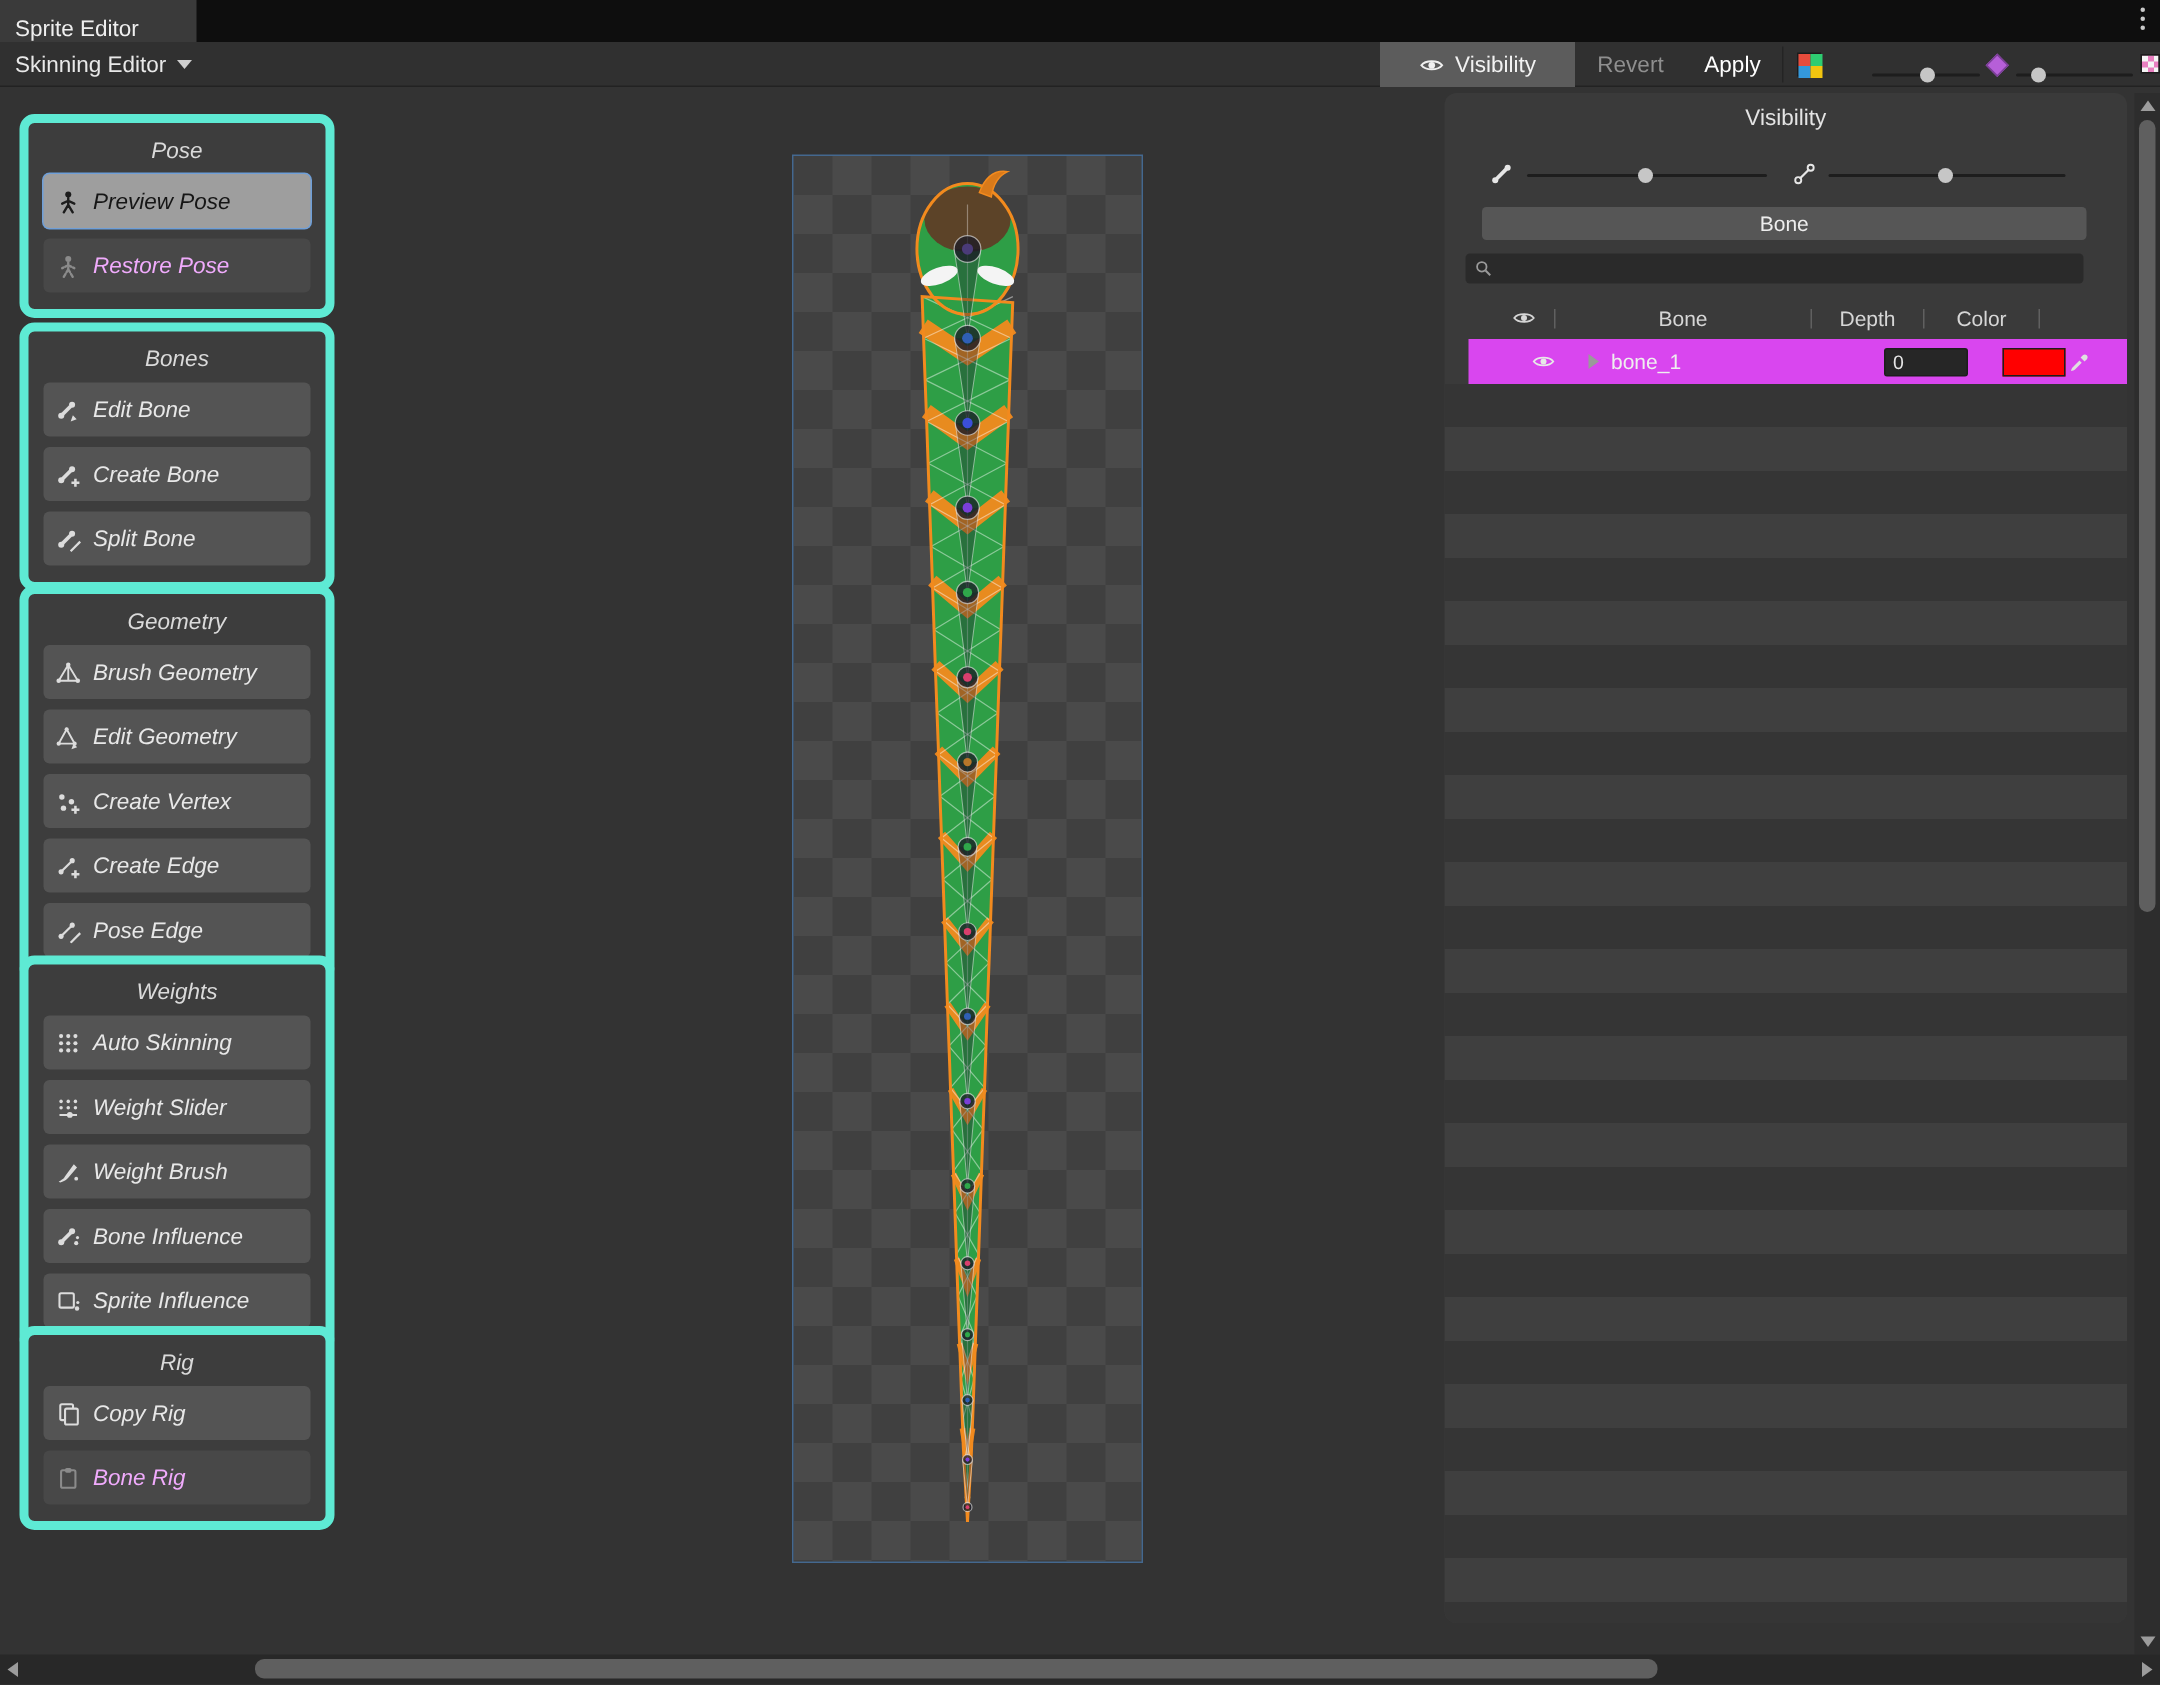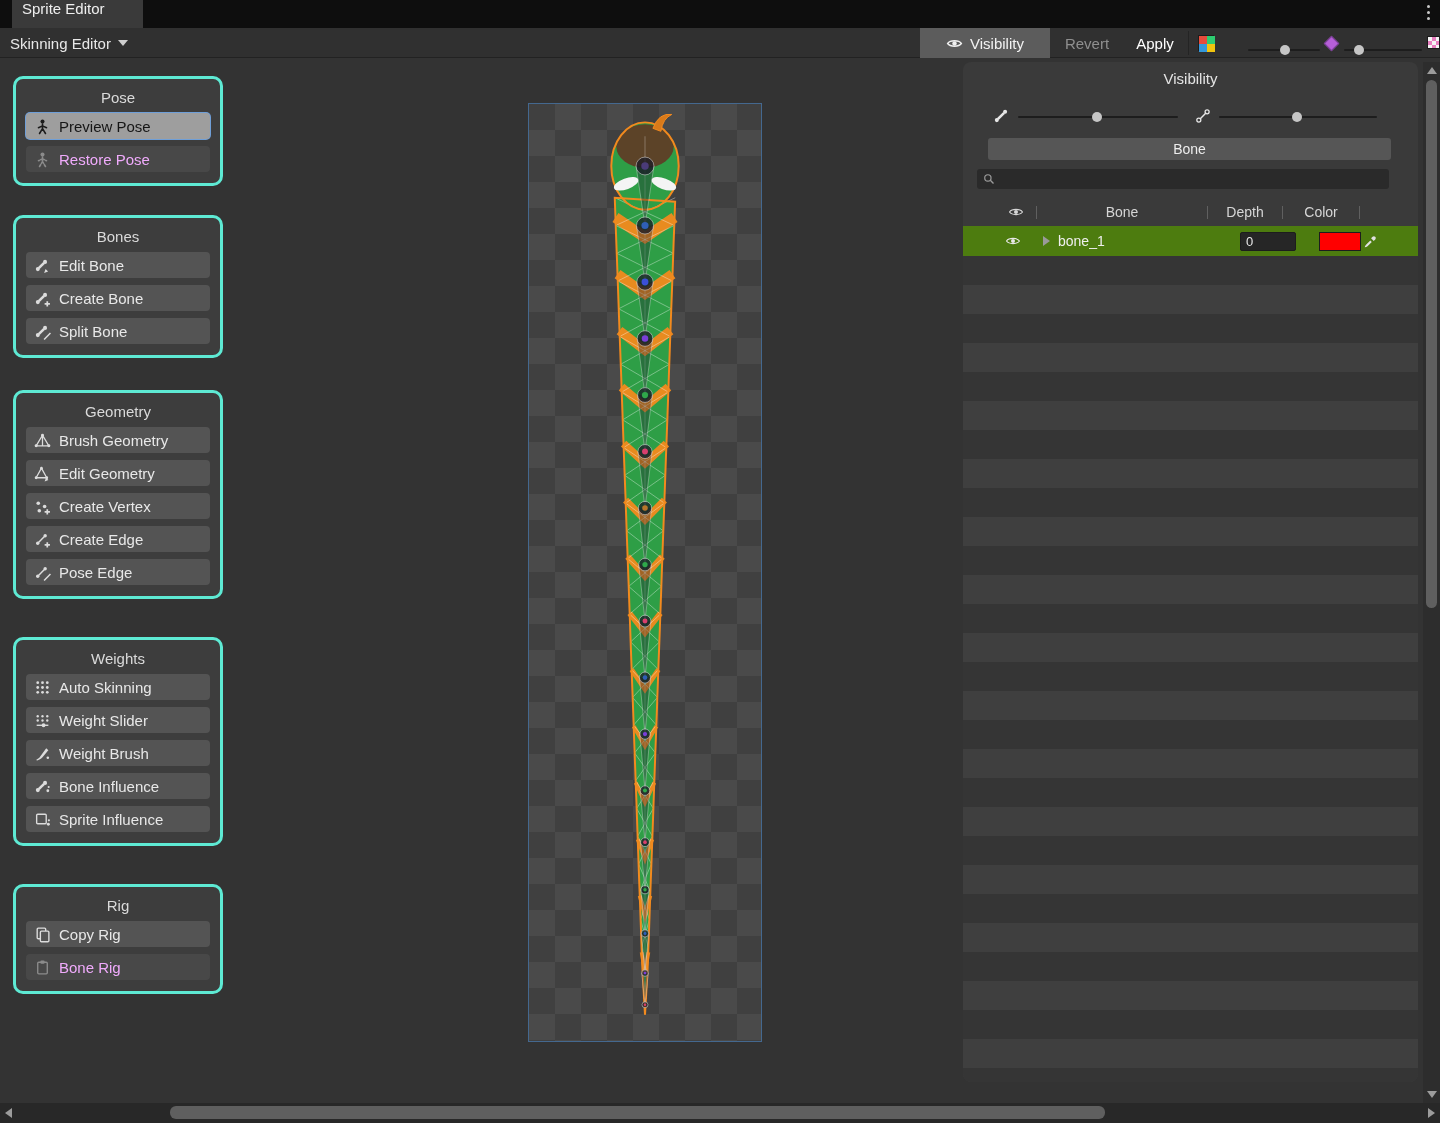--- a/index.html
+++ b/index.html
@@ -1,66 +1,66 @@
 <!DOCTYPE html>
 <html><head>
 <meta charset="utf-8">
 <style>
   html,body{margin:0;padding:0;width:1440px;height:1123px;background:#333333;
     font-family:"Liberation Sans",sans-serif;color:#ddd;overflow:hidden;position:relative;}
   .abs{position:absolute;box-sizing:border-box;}
   
   .topbar{left:0;top:0;width:1440px;height:28px;background:#0e0e0e;}
-  .sprite-tab{left:12px;top:0;width:131px;height:28px;background:#3a3a3a;color:#efefef;
-    font-size:15px;display:flex;align-items:flex-start;padding-left:10px;}
+  .sprite-tab{left:0;top:0;width:131px;height:28px;background:#3a3a3a;color:#efefef;
+    font-size:15px;display:flex;align-items:flex-end;padding-left:10px;}
   .kebab{right:10px;top:5px;display:flex;flex-direction:column;gap:3px;}
   .kebab i{width:3px;height:3px;border-radius:50%;background:#c9c9c9;display:block;}
   
   .toolbar{left:0;top:28px;width:1440px;height:30px;background:#303030;border-bottom:1px solid #222;}
   .mode-dd{left:4px;top:0;height:30px;display:flex;align-items:center;gap:7px;font-size:15px;color:#e8e8e8;padding:0 6px;}
   .caret-down{width:0;height:0;border-left:5px solid transparent;border-right:5px solid transparent;border-top:6px solid #cfcfcf;}
   .vis-toggle{left:920px;top:0;width:130px;height:30px;background:#5c5c5c;display:flex;align-items:center;
     justify-content:center;gap:7px;font-size:15px;color:#f2f2f2;}
   .revert-btn{left:1054px;top:0;width:66px;height:30px;display:flex;align-items:center;justify-content:center;font-size:15px;color:#8f8f8f;}
   .apply-btn{left:1126px;top:0;width:58px;height:30px;display:flex;align-items:center;justify-content:center;font-size:15px;color:#fff;}
   .tb-sep{left:1188px;top:3px;width:1px;height:24px;background:#242424;}
   .mini-grid{left:1198px;top:7px;width:16px;height:16px;display:grid;grid-template-columns:8px 8px;grid-template-rows:8px 8px;border:1px solid #1c1c1c;}
   .mini-grid i{display:block;}
   .slider-track{height:2px;background:#1d1d1d;border-radius:1px;}
   .slider-handle{width:10px;height:10px;border-radius:50%;background:#c6c6c6;position:absolute;top:-4px;}
   .purple-chip{left:1326px;top:10px;width:11px;height:11px;background:#b65fd8;transform:rotate(45deg);border:1px solid #7a3f96;}
   .pink-swatch{left:1427px;top:8px;width:13px;height:13px;
     background:conic-gradient(#e87fc0 90deg,#f5f5f5 90deg 180deg,#e87fc0 180deg 270deg,#f5f5f5 270deg);
     background-size:8px 8px;border:1px solid #1c1c1c;}
   
-  .group{left:13px;width:210px;background:#3d3d3d;border:3px solid #5eead4;border-radius:10px;
-    padding:8px 10px 11px 10px;}
+  .group{left:13px;width:210px;background:#3d3d3d;border:6px solid #5eead4;border-radius:10px;
+    padding:8px 10px 11px 10px;font-style:italic;}
   .group-title{text-align:center;font-size:15px;color:#dadada;margin:2px 0 3px 0;}
-  .tool-btn{height:26px;background:#545454;border-radius:4px;display:flex;align-items:center;gap:8px;
+  .tool-btn{height:36px;background:#545454;border-radius:4px;display:flex;align-items:center;gap:8px;
     padding:0 8px;margin-top:7px;font-size:15px;color:#e8e8e8;cursor:default;}
   .tool-btn.active{background:#9e9e9e;color:#161616;box-shadow:0 0 0 1px #6f9fd8;}
   .tool-btn.disabled{background:#484848;color:#f0abfc;}
   .ic{width:17px;height:17px;flex:0 0 17px;display:block;}
   
   .canvas{left:528px;top:103px;width:234px;height:939px;border:1px solid #44688f;
     background:conic-gradient(#4a4a4a 90deg,#404040 90deg 180deg,#4a4a4a 180deg 270deg,#404040 270deg);
     background-size:52px 52px;}
   .canvas svg{position:absolute;left:0;top:0;width:100%;height:100%;}
   
   .vis-panel{left:963px;top:62px;width:455px;height:1020px;background:#3a3a3a;border-radius:8px;overflow:hidden;}
   .vis-title{position:absolute;left:0;top:8px;width:100%;text-align:center;font-size:15px;color:#e4e4e4;}
   .opacity-row{position:absolute;left:0;top:40px;width:100%;height:28px;}
   .bone-tab{position:absolute;left:25px;right:27px;top:76px;height:22px;background:#565656;border-radius:3px;
     display:flex;align-items:center;justify-content:center;font-size:14px;color:#ededed;}
   .search-box{position:absolute;left:14px;right:29px;top:107px;height:20px;background:#2a2a2a;border-radius:3px;
     display:flex;align-items:center;gap:5px;padding:0 6px;}
   .search-box input{flex:1;background:transparent;border:none;outline:none;color:#ddd;font-size:13px;font-family:"Liberation Sans",sans-serif;}
   .vp-header{position:absolute;left:25px;right:27px;top:138px;height:24px;display:flex;align-items:center;font-size:14px;color:#d6d6d6;}
   .col-sep{width:1px;height:13px;background:#606060;}
-  .bone-row{position:absolute;left:0;right:0;top:164px;height:30px;background:#4d7c0f;display:flex;align-items:center;font-size:14px;color:#efefef;}
+  .bone-row{position:absolute;left:16px;right:0;top:164px;height:30px;background:#d946ef;display:flex;align-items:center;font-size:14px;color:#efefef;}
   .fold{width:0;height:0;border-top:5px solid transparent;border-bottom:5px solid transparent;border-left:7px solid #9a9a9a;}
   .depth-input{width:56px;height:19px;background:#262626;border:1px solid #1d1d1d;border-radius:2px;color:#e6e6e6;
     font-size:13px;padding:0 5px;font-family:"Liberation Sans",sans-serif;outline:none;box-sizing:border-box;}
   .color-swatch{width:40px;height:17px;border:1px solid #1d1d1d;}
   .stripes{position:absolute;left:0;right:0;top:194px;bottom:0;
     background:repeating-linear-gradient(to bottom,#353535 0 29px,#3f3f3f 29px 58px);}
   
   .vscroll{right:0;top:62px;width:17px;height:1041px;background:#2d2d2d;}
   .vthumb{position:absolute;left:3px;right:3px;top:18px;height:528px;background:#5f5f5f;border-radius:6px;}
   .arr-up{position:absolute;left:4px;top:5px;width:0;height:0;border-left:5px solid transparent;border-right:5px solid transparent;border-bottom:7px solid #9c9c9c;}

